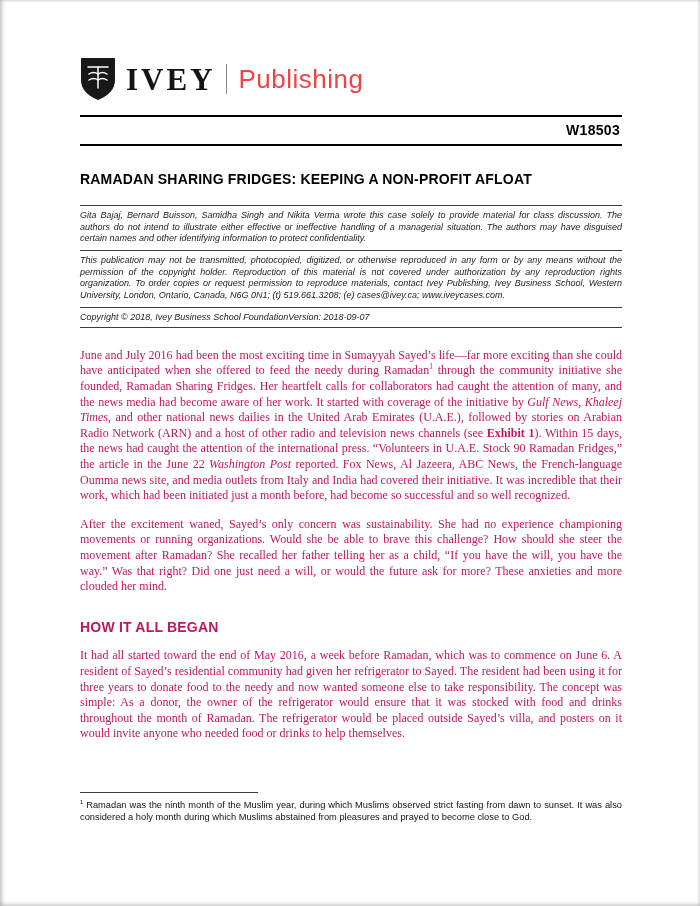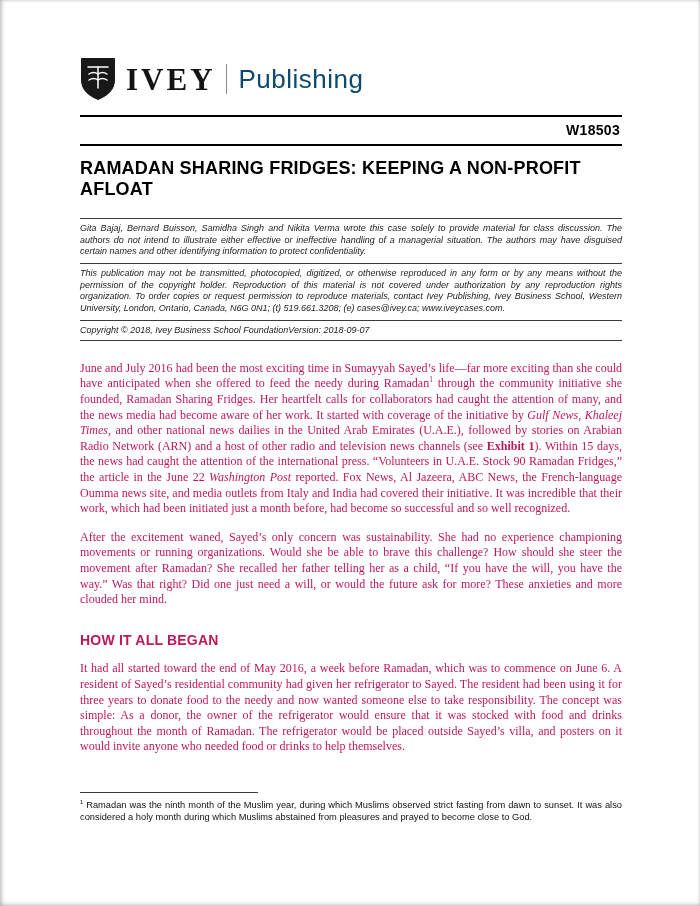--- a/index.html
+++ b/index.html
@@ -25,36 +25,36 @@
   .logo-row { display: flex; align-items: center; height: 46px; }
   .shield-wrap { width: 36px; height: 44px; margin-right: 10px; flex: 0 0 auto; }
   .shield-wrap svg { width: 100%; height: 100%; display: block; }
   .brand-word {
     font-family: "Liberation Serif", serif;
     font-size: 31px; font-weight: bold; letter-spacing: 3px;
     color: #141414; line-height: 1;
   }
   .brand-divider { width: 1px; height: 30px; background: #8a8a8a; margin: 0 12px 0 10px; }
   .brand-suffix {
-    font-size: 26px; font-weight: 400; color: #0c4a6e;
+    font-size: 26px; font-weight: 400; color: #ef4444;
     letter-spacing: 0.5px; line-height: 1;
   }
 
   .rule { height: 2px; background: #000; border: none; }
   .rule-thin { height: 1px; background: #3a3a3a; border: none; }
   .header-rule-top { margin-top: 13px; }
   .doc-number-row {
     text-align: right; font-weight: bold; font-size: 14px;
     padding: 5px 2px 6px 0; letter-spacing: 0.3px;
   }
 
   
   .case-title {
-    margin-top: 12px;
-    font-size: 18px; font-weight: bold; letter-spacing: 0.2px;
+    margin-top: 25px;
+    font-size: 14px; font-weight: bold; letter-spacing: 0.2px;
   }
 
   
   .front-matter { margin-top: 18px; }
   .fm-para {
     font-size: 9px; font-style: italic; line-height: 1.3;
     text-align: justify; color: #1c1c1c; padding: 4px 0 5px 0;
   }
   .copyright-row {
     display: flex; justify-content: flex-start;

